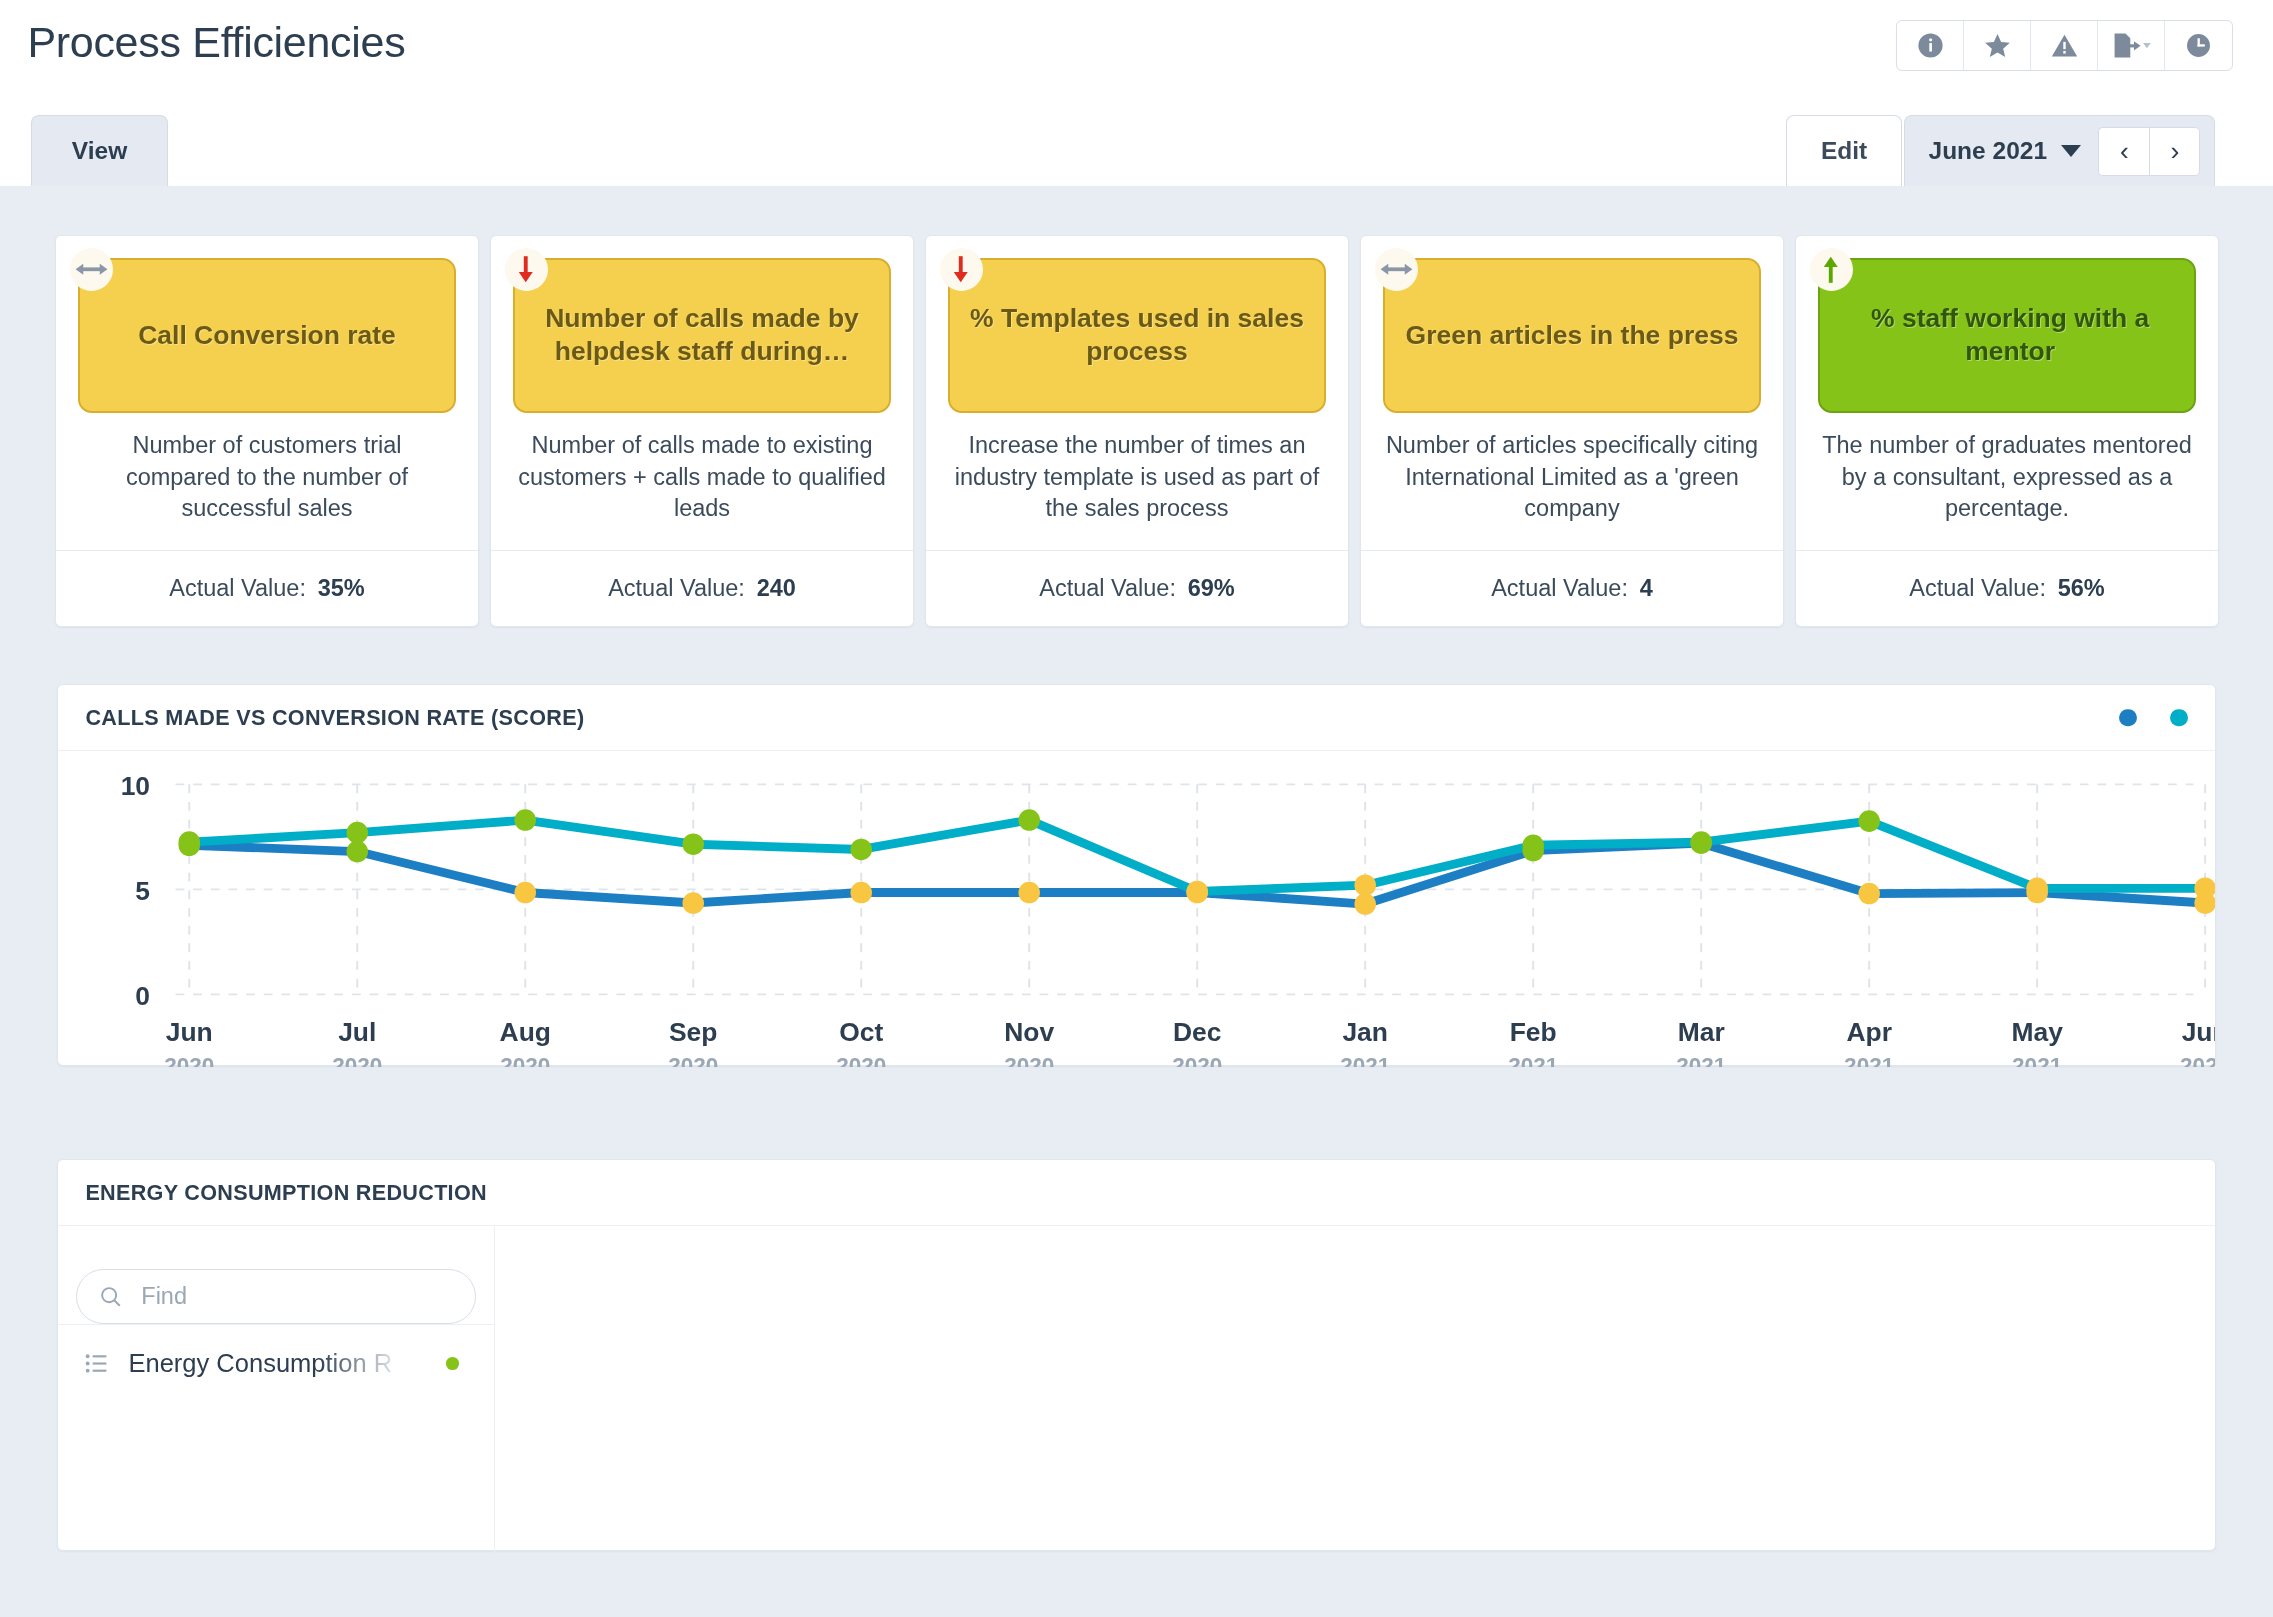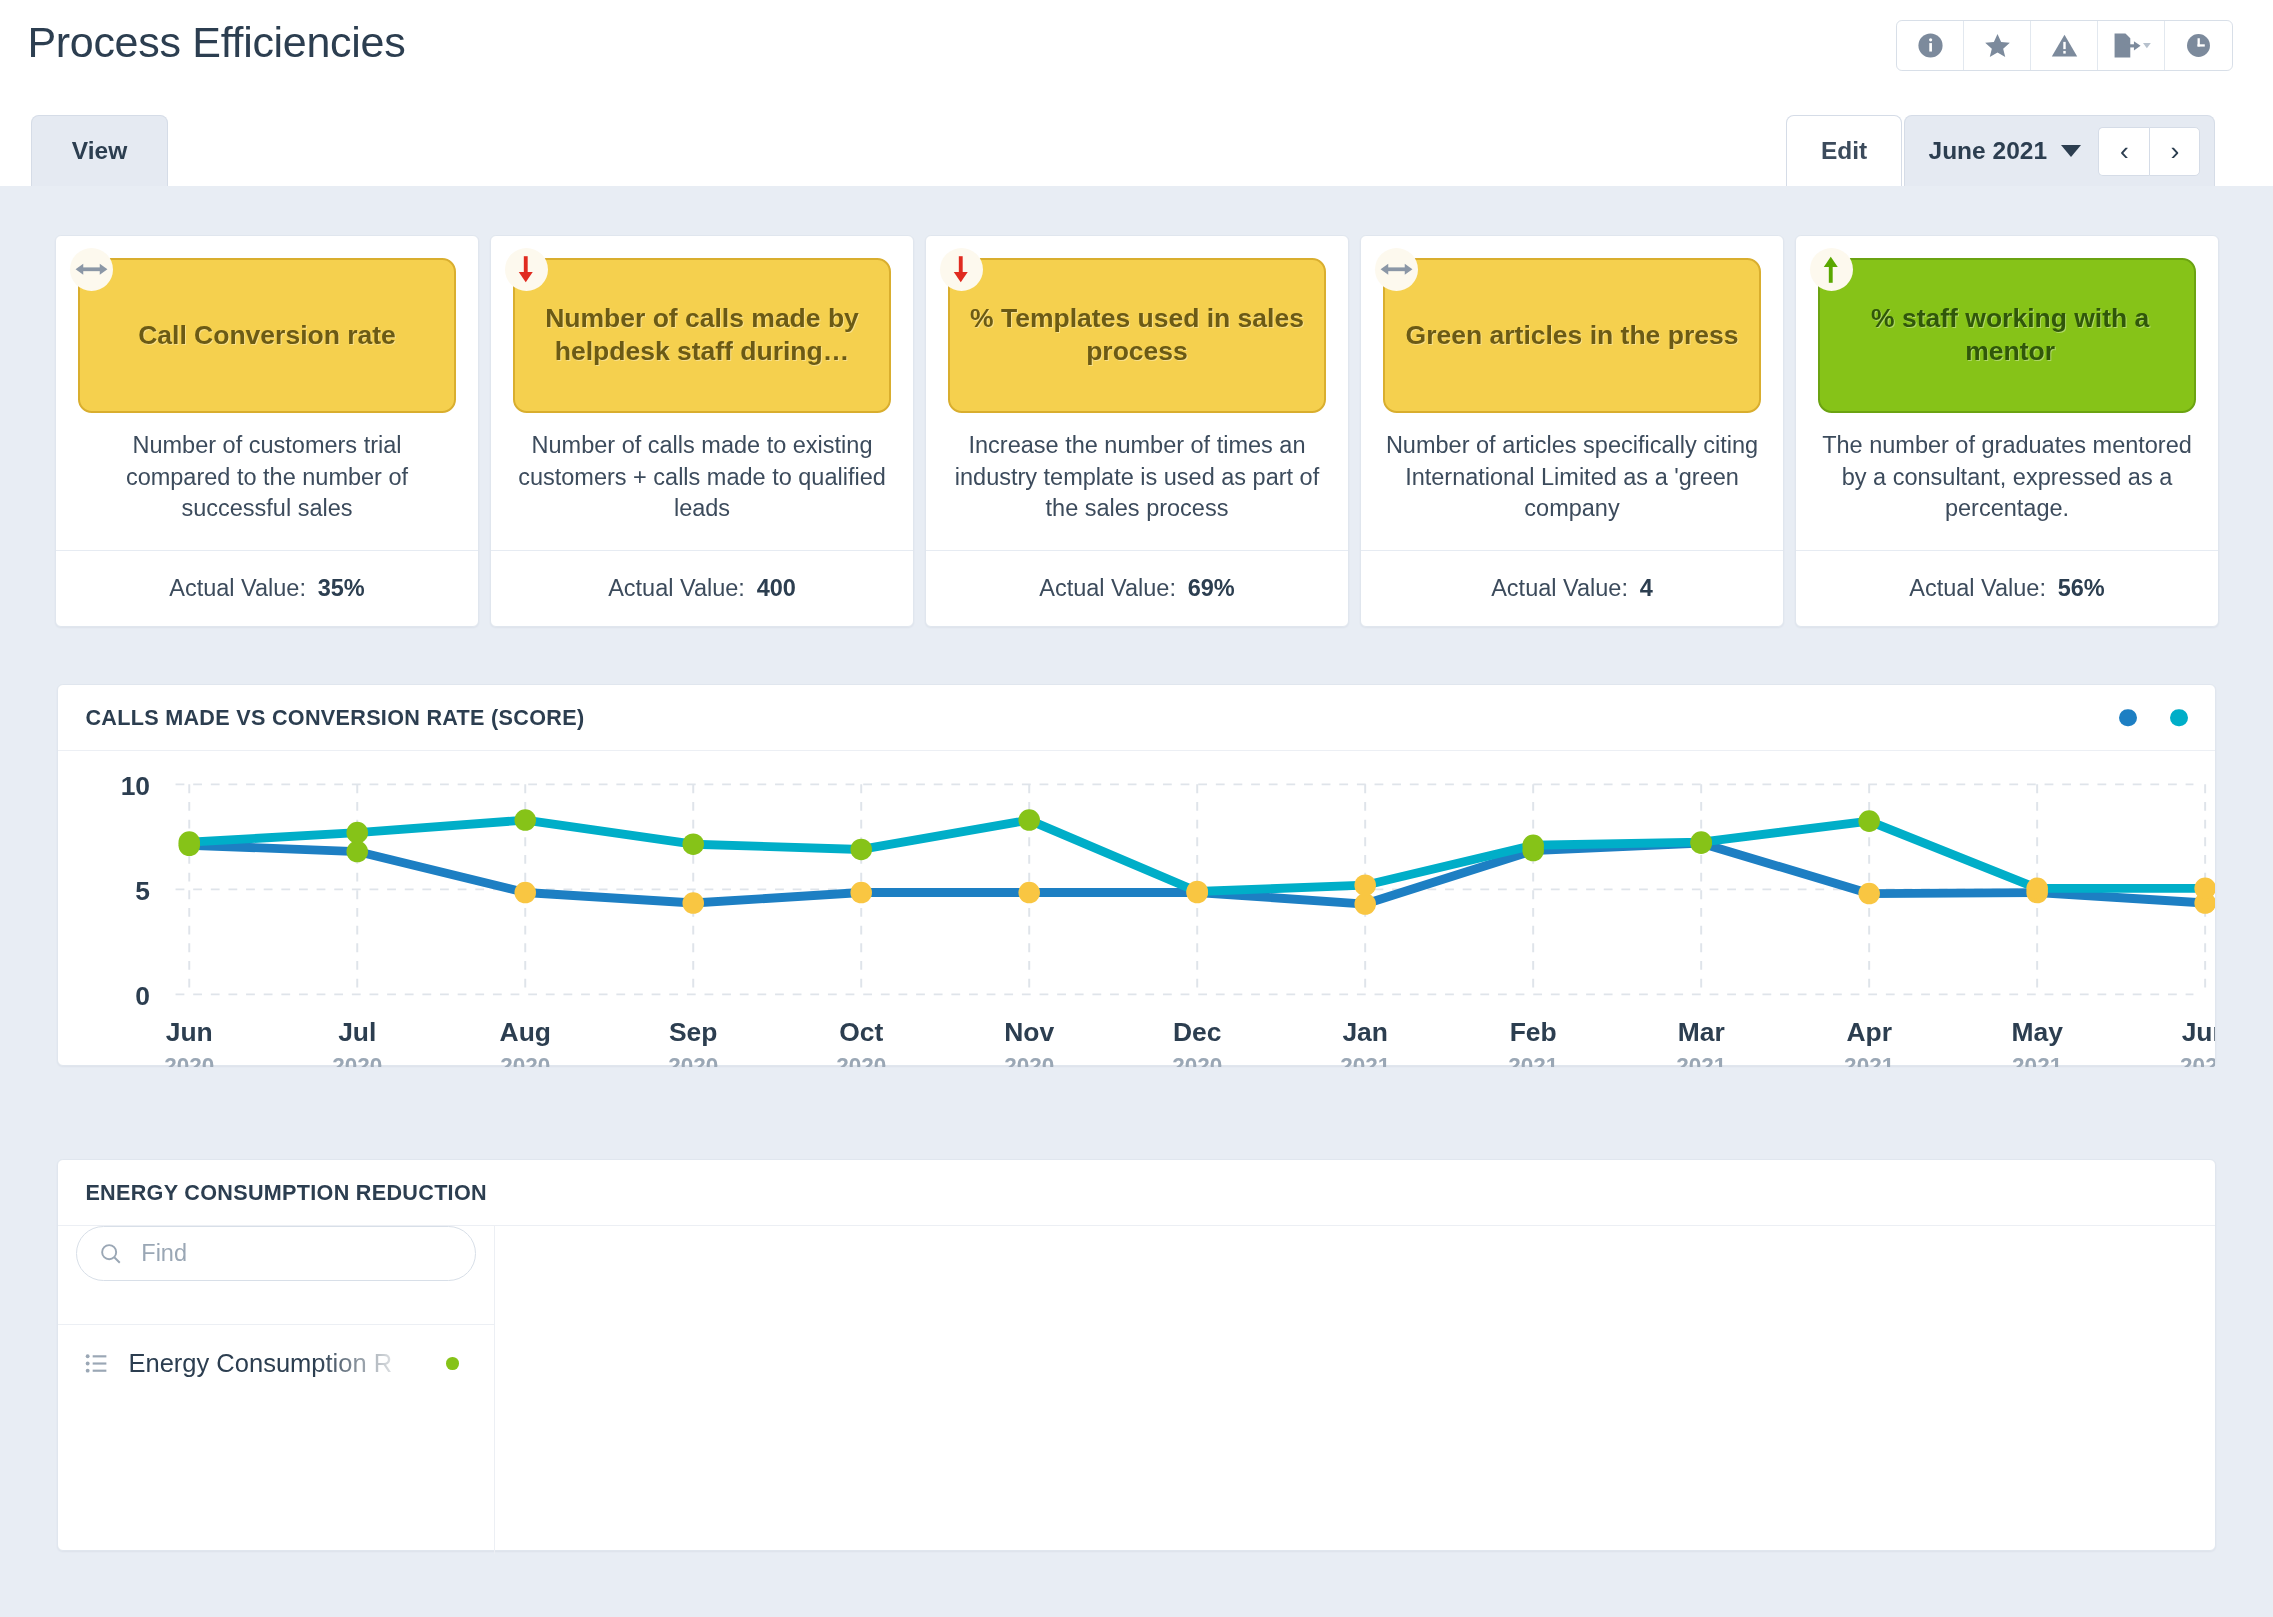--- a/index.html
+++ b/index.html
@@ -197,21 +197,21 @@
     display: flex; gap: 33px;
   }
   .ldot { width: 17.6px; height: 17.6px; border-radius: 50%; }
 
   #chart-panel { top: 684px; height: 382px; }
   .chart-area { position: relative; height: 316px; }
 
   #gantt-panel { top: 1159px; height: 392px; }
   .gantt-body { display: flex; height: 328px; }
   .gantt-left { width: 437px; border-right: 1px solid #eceff4; }
-  .find-wrap { height: 98px; display:flex; align-items:flex-start; padding: 0 17.6px; }
+  .find-wrap { height: 98px; display:flex; align-items:flex-end; padding: 0 17.6px; }
   .find-box {
     width: 100%; height: 55px;
     border: 1px solid #d8dfe8;
     border-radius: 27.4px;
     display: flex; align-items: center;
     padding: 0 21.6px;
     color: #9aa7b5;
     font-size: 23.5px;
     background: #fff;
   }
@@ -354,21 +354,21 @@
             <polygon points="4.2,14 15.8,14 10,22.5" fill="#e02b20"></polygon>
           </svg>
         </div>
         <div class="kpi-tile yellow">
           <span class="kpi-tile-text">Number of calls made by helpdesk staff during…</span>
         </div>
       </div>
       <div class="kpi-desc">Number of calls made to existing customers + calls made to qualified leads</div>
       <div class="kpi-footer">
         <span>Actual Value:</span>
-        <b>400</b>
+        <b>240</b>
       </div>
     </div>
     <div class="kpi-card">
       <div class="kpi-tile-wrap">
         <div class="trend-badge">
           <svg width="25.5" height="29" viewBox="0 0 20 24">
             <rect x="8.4" y="1" width="3.2" height="15" fill="#e02b20"></rect>
             <polygon points="4.2,14 15.8,14 10,22.5" fill="#e02b20"></polygon>
           </svg>
         </div>

